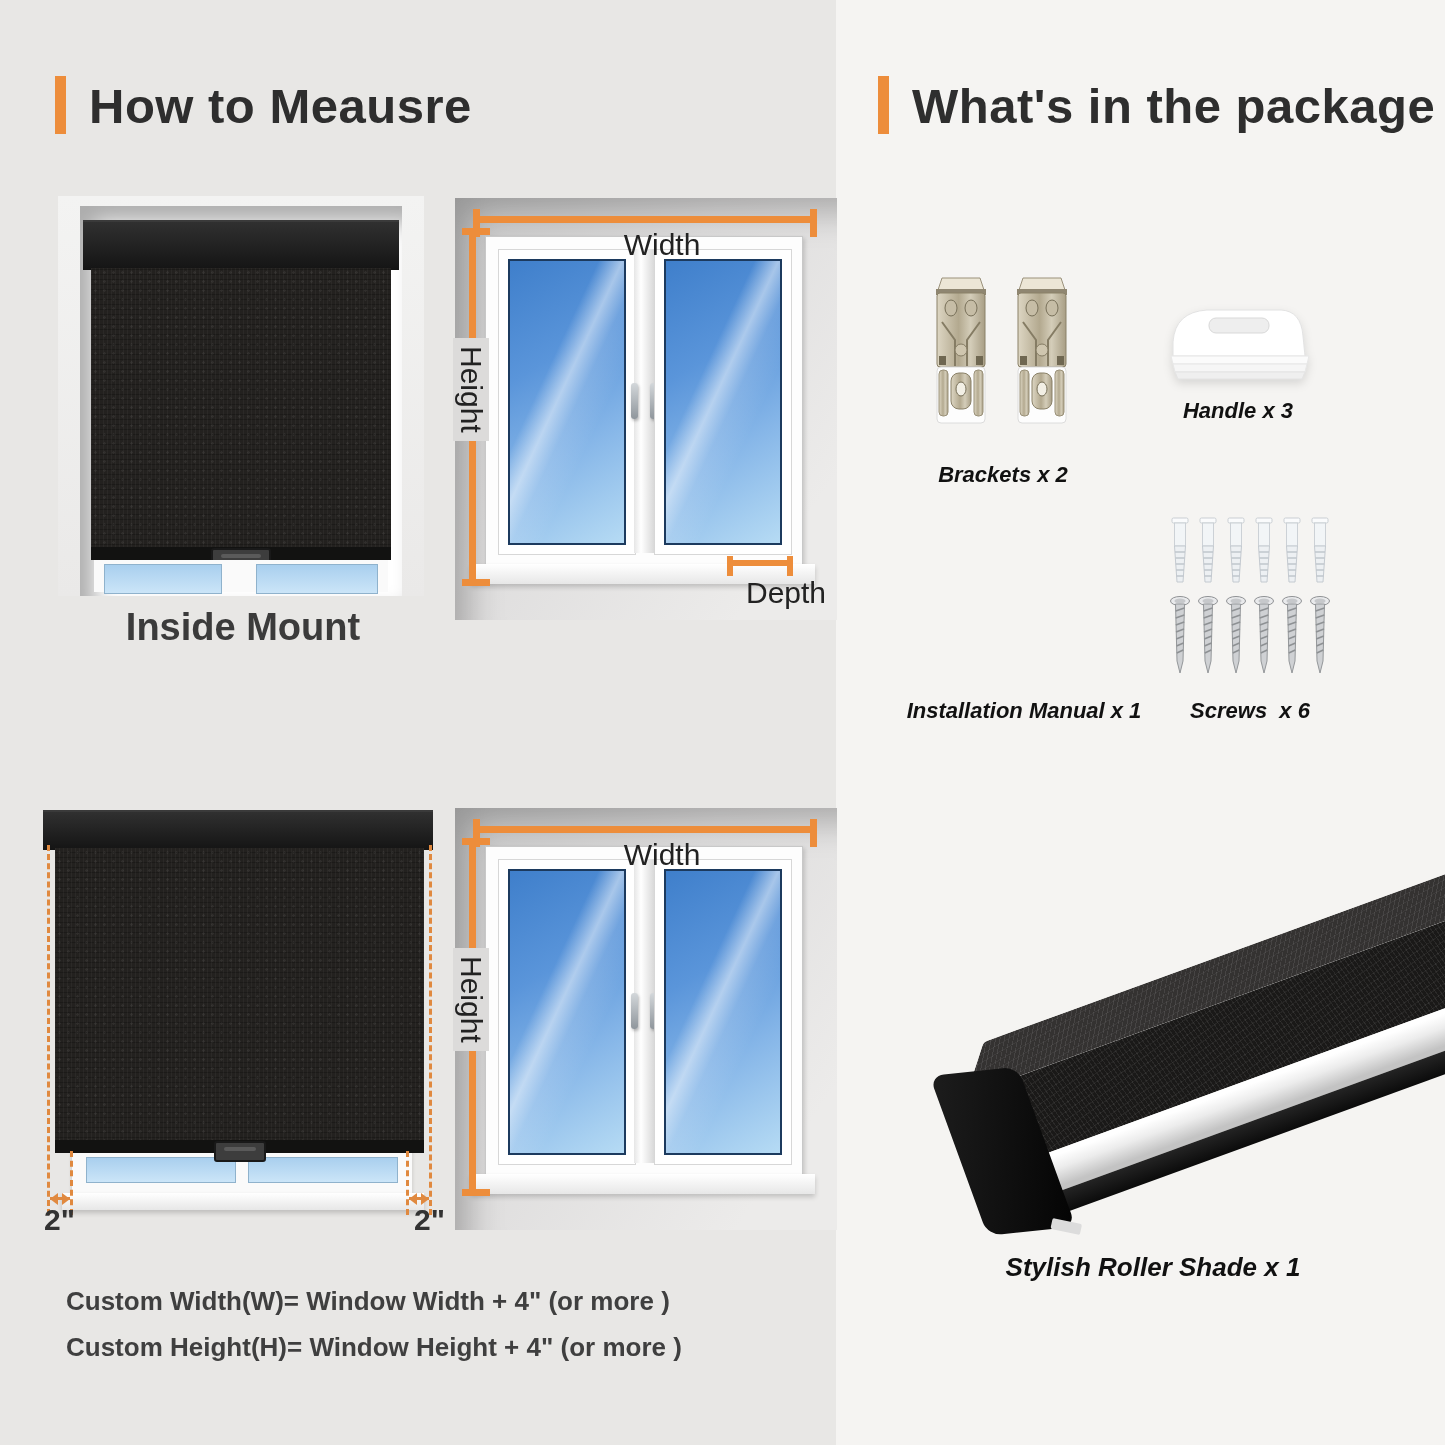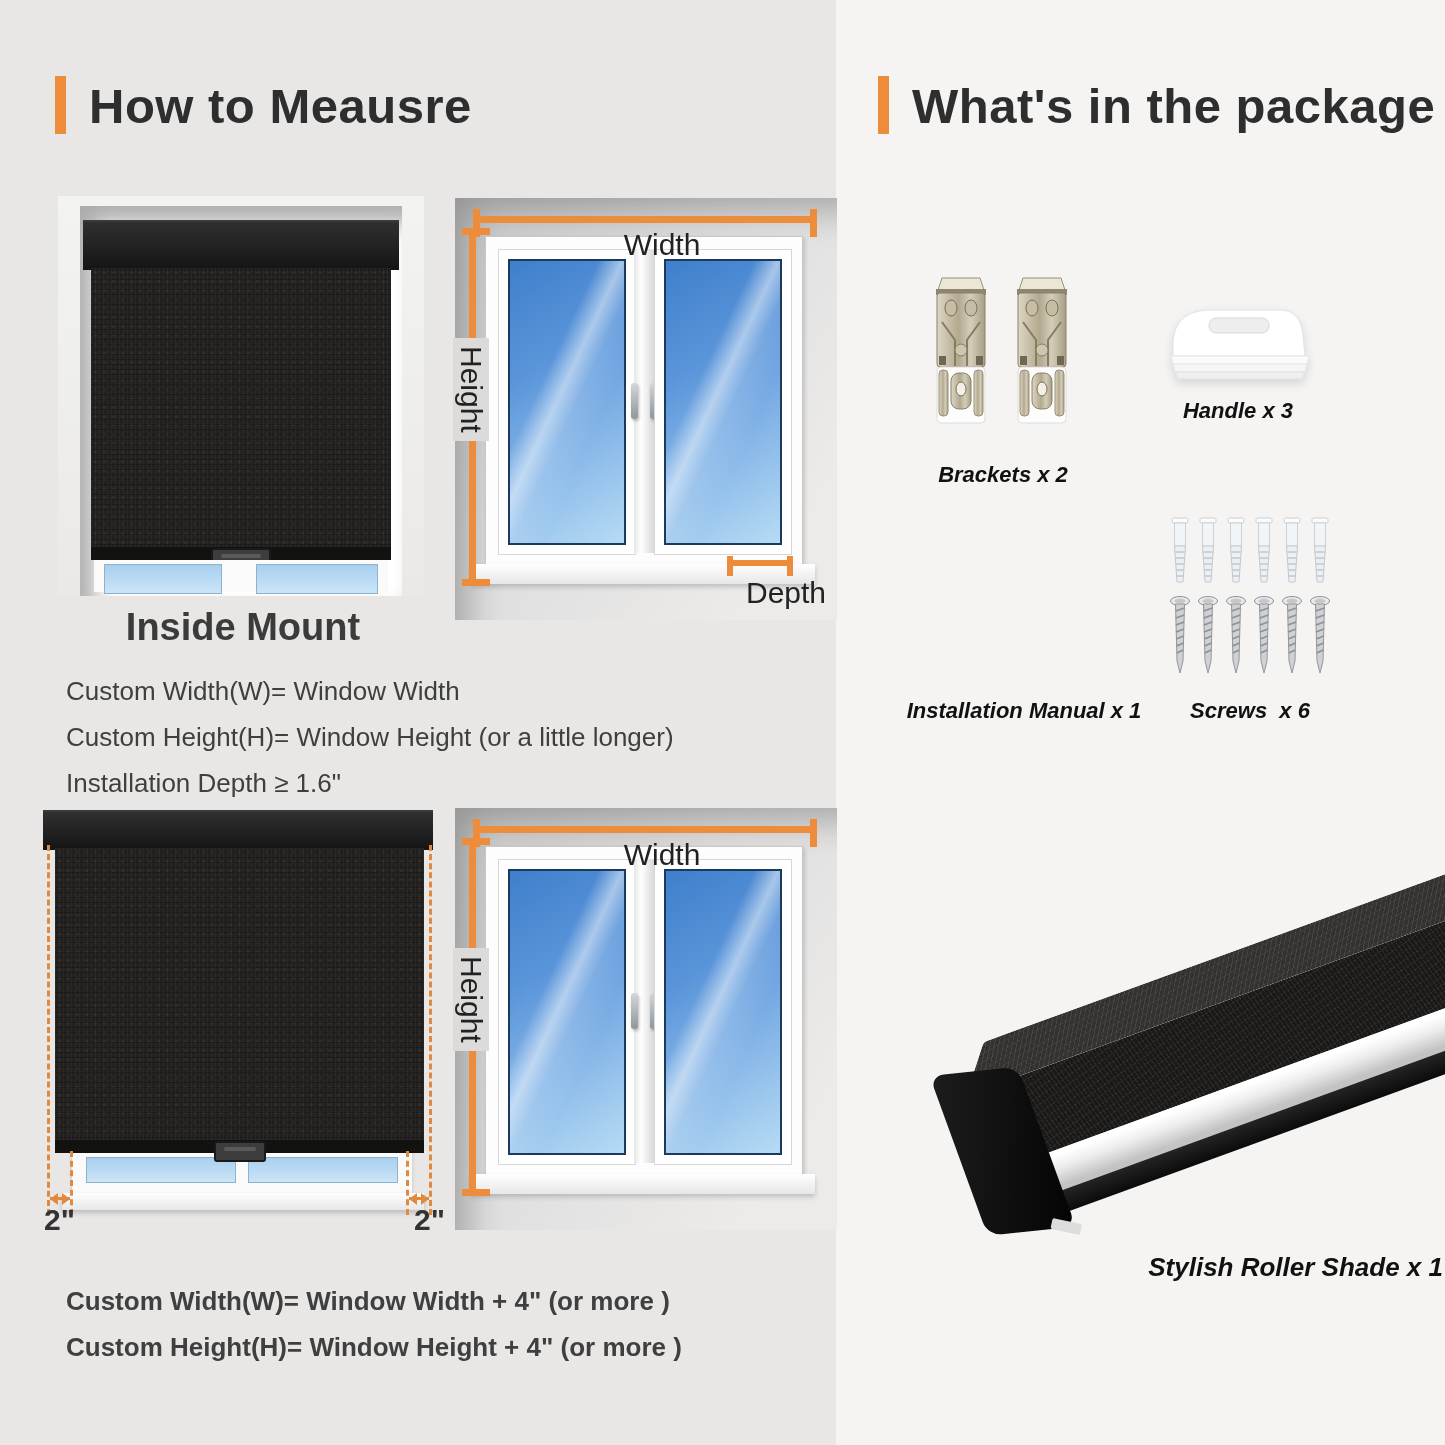--- a/index.html
+++ b/index.html
@@ -70,21 +70,21 @@
   .lbl-width{top:30px;left:0;width:100%;text-align:center;}
   .lbl-height{left:-2px;top:140px;writing-mode:vertical-rl;background:#dcdbda;padding:8px 1px;}
   .lbl-depth{left:255px;top:378px;width:120px;text-align:center;}
   
   .mount-heading{position:absolute;margin:0;font-size:38px;font-weight:bold;color:#3b3b3b;text-align:center;}
   .mount-lines{position:absolute;font-size:26px;color:#3f3f3f;line-height:46px;}
   .mount-lines p{margin:0;white-space:pre;}
   
   .item-label{position:absolute;font-size:22px;font-weight:bold;font-style:italic;color:#111;
       text-align:center;white-space:pre;}
-  .shade-label{font-size:26px;text-align:right;}
+  .shade-label{font-size:26px;}
   .manual{position:absolute;left:956px;top:526px;width:126px;height:172px;
       background:linear-gradient(105deg,#ffffff 70%,#f1f0ee);border:1px solid #e3e2e0;
       box-shadow:3px 4px 9px rgba(0,0,0,.15);}
   .manual-title{margin-top:30px;text-align:center;font-size:9px;font-weight:bold;color:#4a4a4a;}
   .manual-sub{text-align:center;font-size:6px;color:#8a8a8a;margin-top:3px;}
   .manual-icons{margin:6px auto 0;width:60px;height:7px;border-bottom:1px dotted #bbb;}
   .manual-fig{margin:8px auto 0;width:80px;height:58px;border:1px solid #cfcfcf;position:relative;}
   .manual-fig:before{content:"";position:absolute;left:12px;top:30px;width:40px;height:18px;border:1px solid #ddd;}
   .manual-fig:after{content:"";position:absolute;right:14px;top:10px;width:14px;height:26px;
       border:1px solid #ddd;transform:rotate(25deg);}
@@ -154,25 +154,20 @@
     <div class="sill dg-sill"></div>
     <div class="mw" style="left:18px;top:18px;width:344px;"></div>
     <div class="mh" style="left:14px;top:30px;height:358px;"></div>
     <div class="md" style="left:272px;top:362px;width:66px;"></div>
     <span class="lbl lbl-width">Width</span>
     <span class="lbl lbl-height">Height</span>
     <span class="lbl lbl-depth">Depth</span>
   </div>
 
   <h2 class="mount-heading" style="left:58px;width:370px;top:606px;">Inside Mount</h2>
-  <div class="mount-lines" style="left:66px;top:668px;">
-    <p>Custom Width(W)= Window Width</p>
-    <p>Custom Height(H)= Window Height (or a little longer)</p>
-    <p>Installation Depth ≥ 1.6"</p>
-  </div>
 
   <div class="photo photo-outside">
     <div class="mini-frame" style="left:32px;right:28px;top:330px;height:72px;box-shadow:0 2px 4px rgba(0,0,0,.15);">
       <span class="glass-strip" style="left:14px;width:148px;top:32px;height:24px;"></span>
       <span class="glass-strip" style="right:14px;width:148px;top:32px;height:24px;"></span>
     </div>
     <div class="sill" style="left:22px;right:16px;top:398px;height:17px;"></div>
     <div class="cassette" style="left:3px;right:7px;top:15px;height:38px;"></div>
     <div class="fabric" style="position:absolute;left:15px;right:16px;top:53px;height:305px;">
       <span class="shade-rail"></span>

